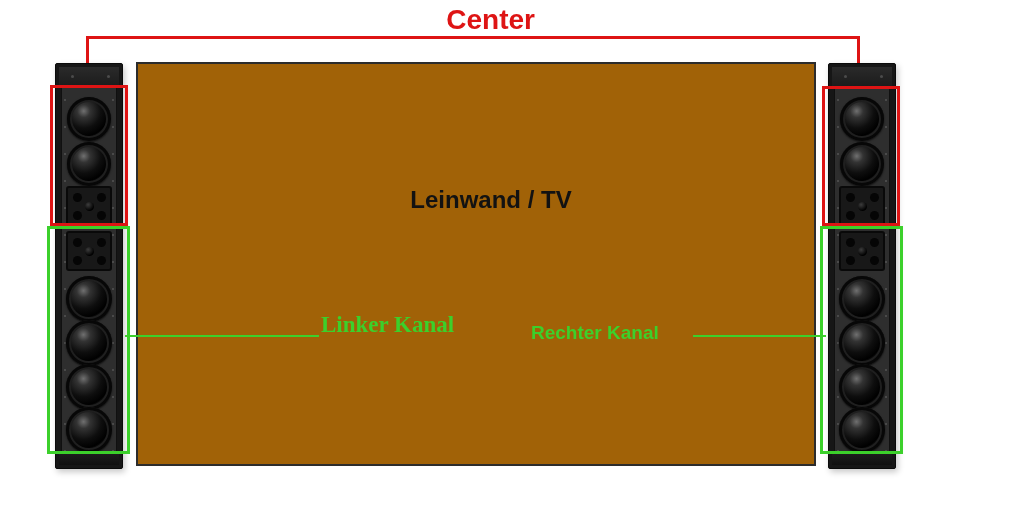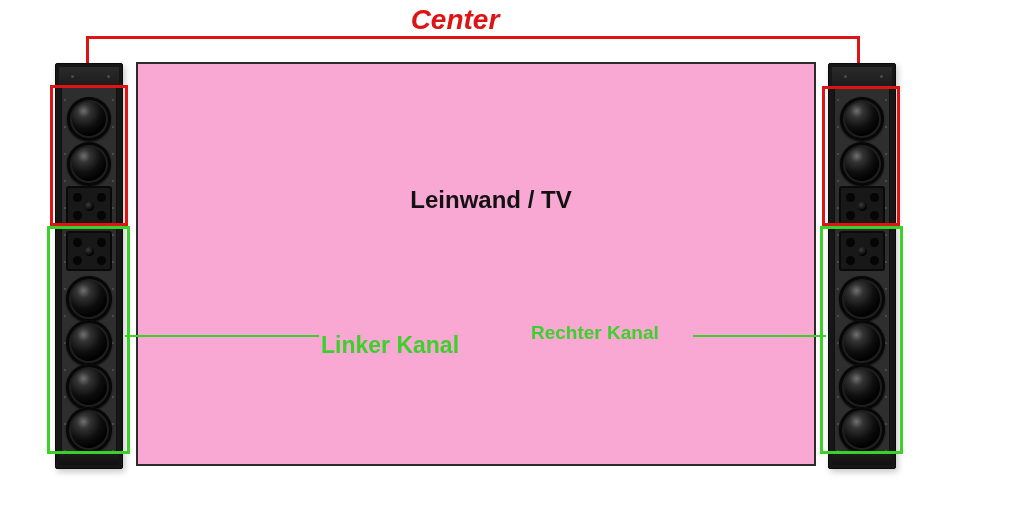--- a/index.html
+++ b/index.html
@@ -26,27 +26,27 @@
   
   .abox{position:absolute;box-sizing:border-box;background:transparent;}
   .abox.red{border:3px solid var(--center-annotation);}
   .abox.green{border:3px solid var(--channel-annotation);}
   .redbox-left{left:50px;top:85px;width:78px;height:141px;}
   .redbox-right{left:822px;top:86px;width:78px;height:140px;}
   .greenbox-left{left:47px;top:226px;width:83px;height:228px;}
   .greenbox-right{left:820px;top:226px;width:83px;height:228px;}
   
   .lbl{position:absolute;font-weight:bold;white-space:nowrap;}
-  .lbl-center{left:375px;top:4px;width:160px;text-align:center;font-size:28px;color:var(--center-annotation);font-style:italic;}
-  .lbl-left-ch{left:321px;top:332px;font-size:23px;color:var(--channel-annotation);}
+  .lbl-center{left:375px;top:4px;width:160px;text-align:right;font-size:28px;color:var(--center-annotation);}
+  .lbl-left-ch{left:321px;top:312px;font-size:23px;color:var(--channel-annotation);font-family:Liberation Serif, serif;}
   .lbl-right-ch{left:531px;top:322px;font-size:19px;color:var(--channel-annotation);}
   
   .screen{
     position:absolute;left:136px;top:62px;width:680px;height:404px;
-    box-sizing:border-box;border:2px solid var(--screen-border);background:#f9a8d4;
+    box-sizing:border-box;border:2px solid var(--screen-border);background:#a16207;
   }
   .screen-lbl{
     position:absolute;left:0;right:0;top:122px;margin-left:30px;
     text-align:center;font-weight:bold;font-size:24px;color:#121212;
   }
   
   .speaker{
     position:absolute;top:63px;width:68px;height:406px;
     background:var(--speaker-frame);
     border:1px solid #0a0a0a;box-sizing:border-box;border-radius:2px;

